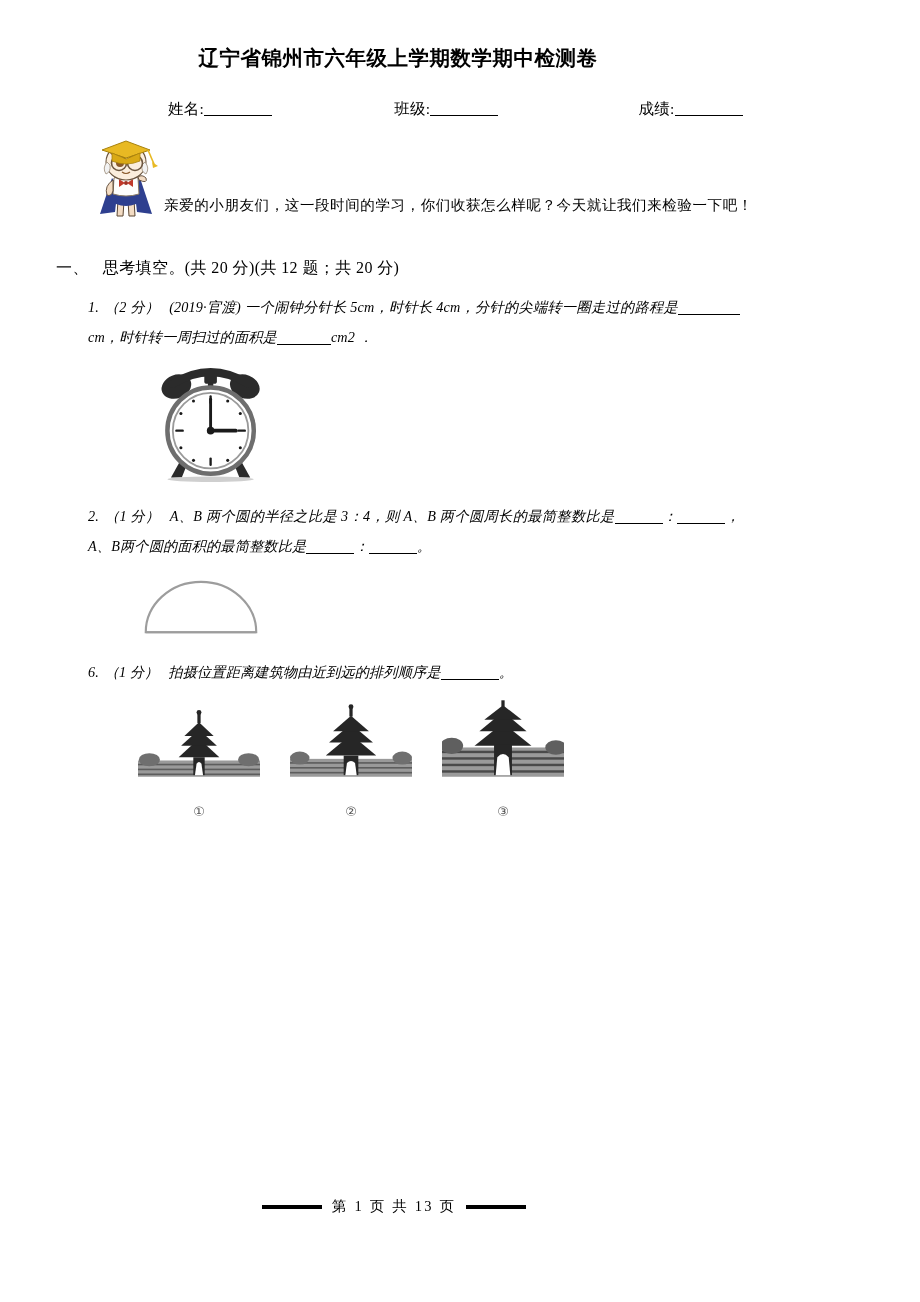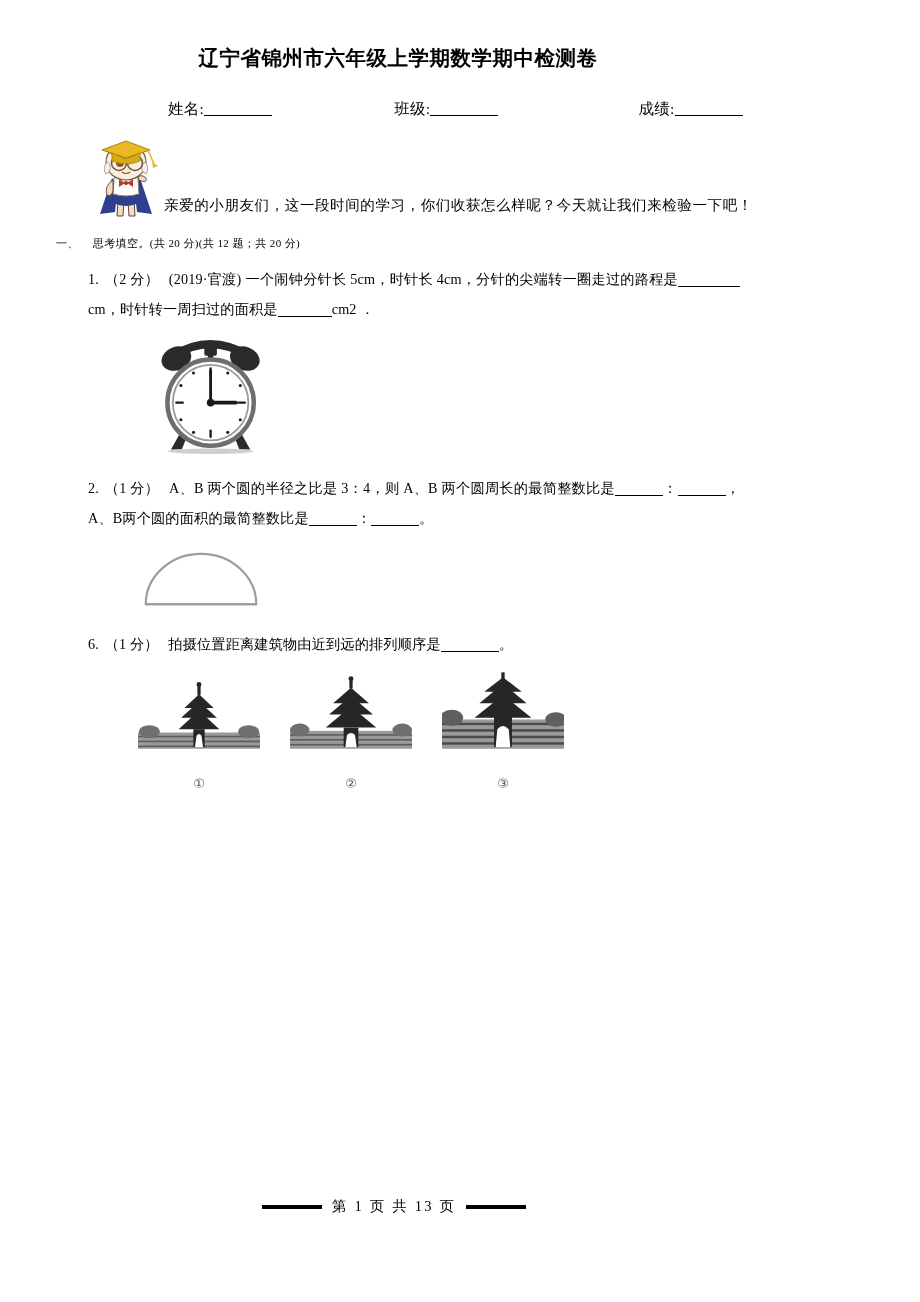--- a/index.html
+++ b/index.html
@@ -74,34 +74,35 @@
     left: 108px;
     top: 58px;
     font-size: 14.5px;
     letter-spacing: 0.6px;
     white-space: nowrap;
     font-family: "DejaVu Sans", "Liberation Sans", sans-serif;
   }
 
   
   .section-header {
-    margin-top: 10px;
-    font-size: 11px;
+    margin-top: 32px;
+    font-size: 16px;
     letter-spacing: 0.4px;
   }
   .section-header .sec-num { margin-right: 14px; }
 
   
   .question {
     font-size: 14.2px;
     line-height: 2.1;
     margin-top: 14px;
     padding-left: 32px;
     text-align: justify;
     letter-spacing: 0.15px;
+    font-style: italic;
   }
   .q-num { margin-right: 2px; }
   .q-score { margin-right: 6px; }
   .q-src { margin-right: 4px; }
   .ul {
     display: inline-block;
     border-bottom: 1.1px solid #000;
     height: 1em;
     vertical-align: -3px;
   }

